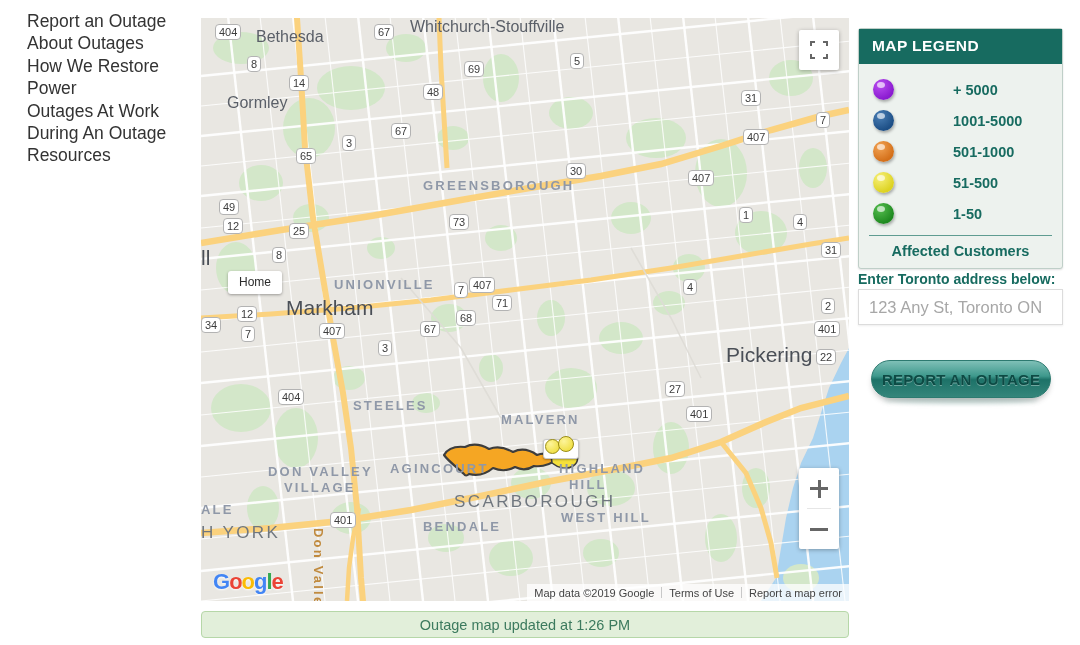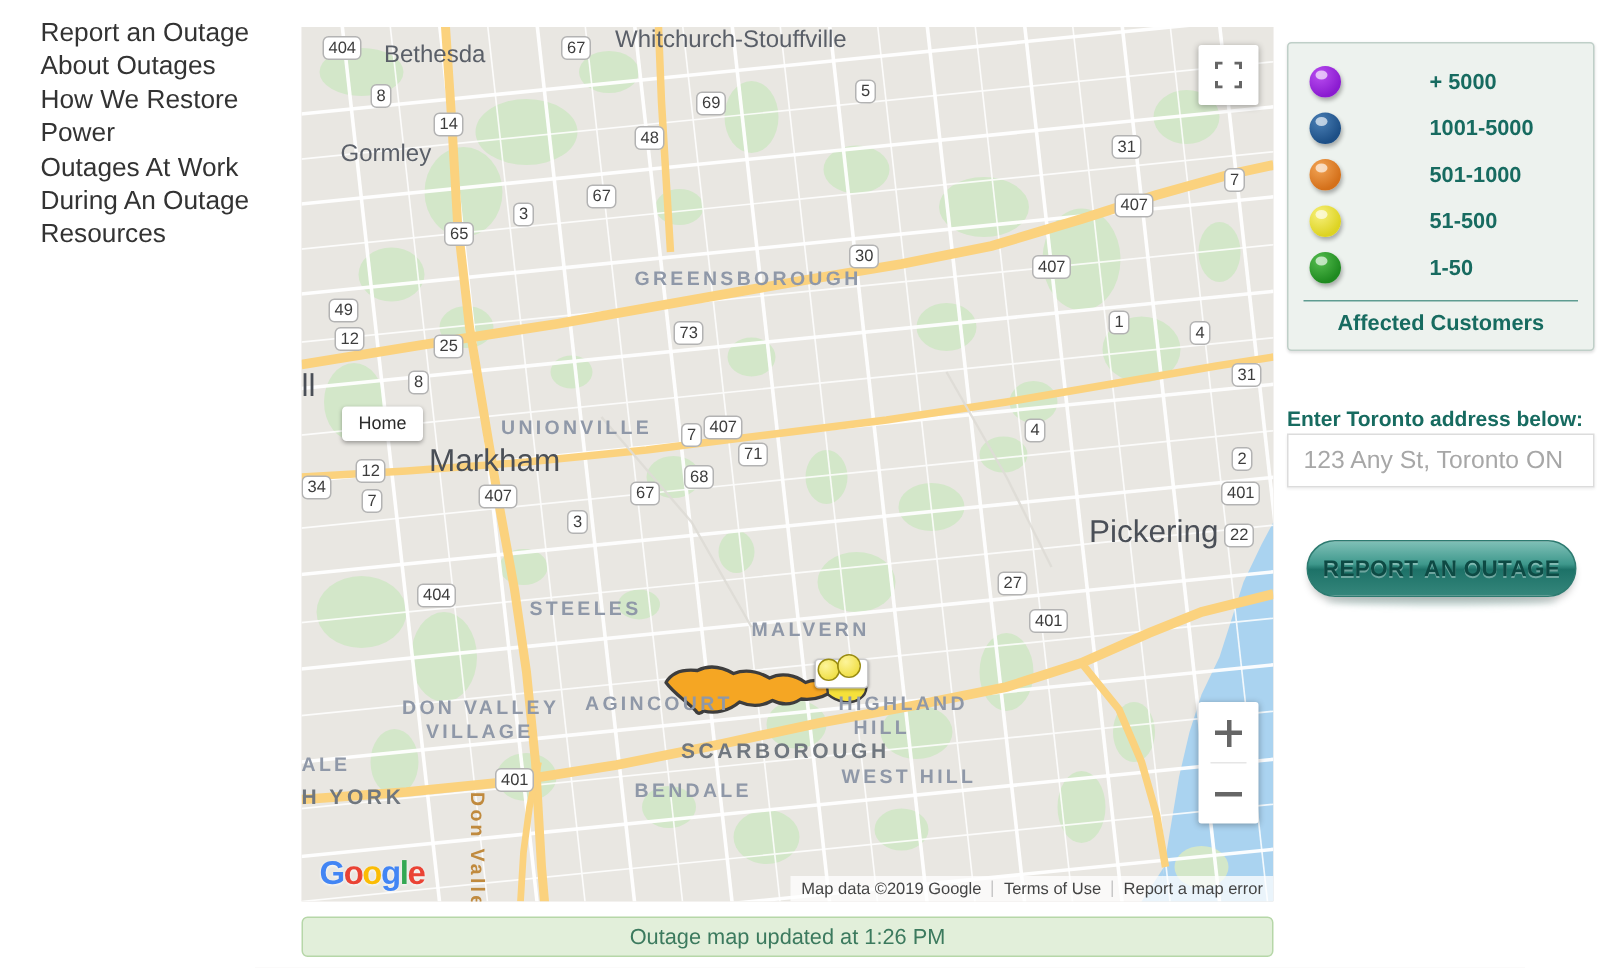--- a/index.html
+++ b/index.html
@@ -39,21 +39,21 @@
     font-family: "Liberation Sans", sans-serif;
     color: #5d6470;
     white-space: nowrap;
     pointer-events: none;
   }
   .city { font-size: 21px; color:#4a4f57; }
   .city-sm { font-size: 16px; color:#5a5f68; }
   .hood {
     font-size: 13px; color:#8f98a8; letter-spacing: 2.2px; font-weight:bold;
   }
-  .hood-lg { font-size: 14px; color:#70777f; letter-spacing: 2.4px; font-weight: bold; }
+  .hood-lg { font-size: 17px; color:#70777f; letter-spacing: 2.4px; font-weight: normal; }
   .shield {
     position:absolute; background:#ffffff; border:1px solid #b3b3b3;
     border-radius: 4px; font-size: 11px; color:#3d3d3d;
     padding: 1px 3px 1px 3px; line-height: 12px; text-align:center;
     font-family: "Liberation Sans", sans-serif;
   }
 
   #home-pin {
     position: absolute; left: 27px; top: 253px;
     background:#ffffff; border-radius:3px;
@@ -424,20 +424,21 @@
     <div id="attrib">
       <div class="att">Map data ©2019 Google</div>
       <div class="divider"></div>
       <div class="att link">Terms of Use</div>
       <div class="divider"></div>
       <div class="att link">Report a map error</div>
     </div>
   </div>
 
   <div id="legend">
+    <div id="legend-header">MAP LEGEND</div>
     <div id="legend-body">
         <div class="legend-row">
           <div class="sphere" style="background: radial-gradient(circle at 33% 28%, rgb(185, 77, 240), rgb(138, 27, 208) 70%);"></div>
           <div class="legend-label">+ 5000</div>
         </div>
         <div class="legend-row">
           <div class="sphere" style="background: radial-gradient(circle at 33% 28%, rgb(74, 127, 181), rgb(29, 79, 134) 70%);"></div>
           <div class="legend-label">1001-5000</div>
         </div>
         <div class="legend-row">

